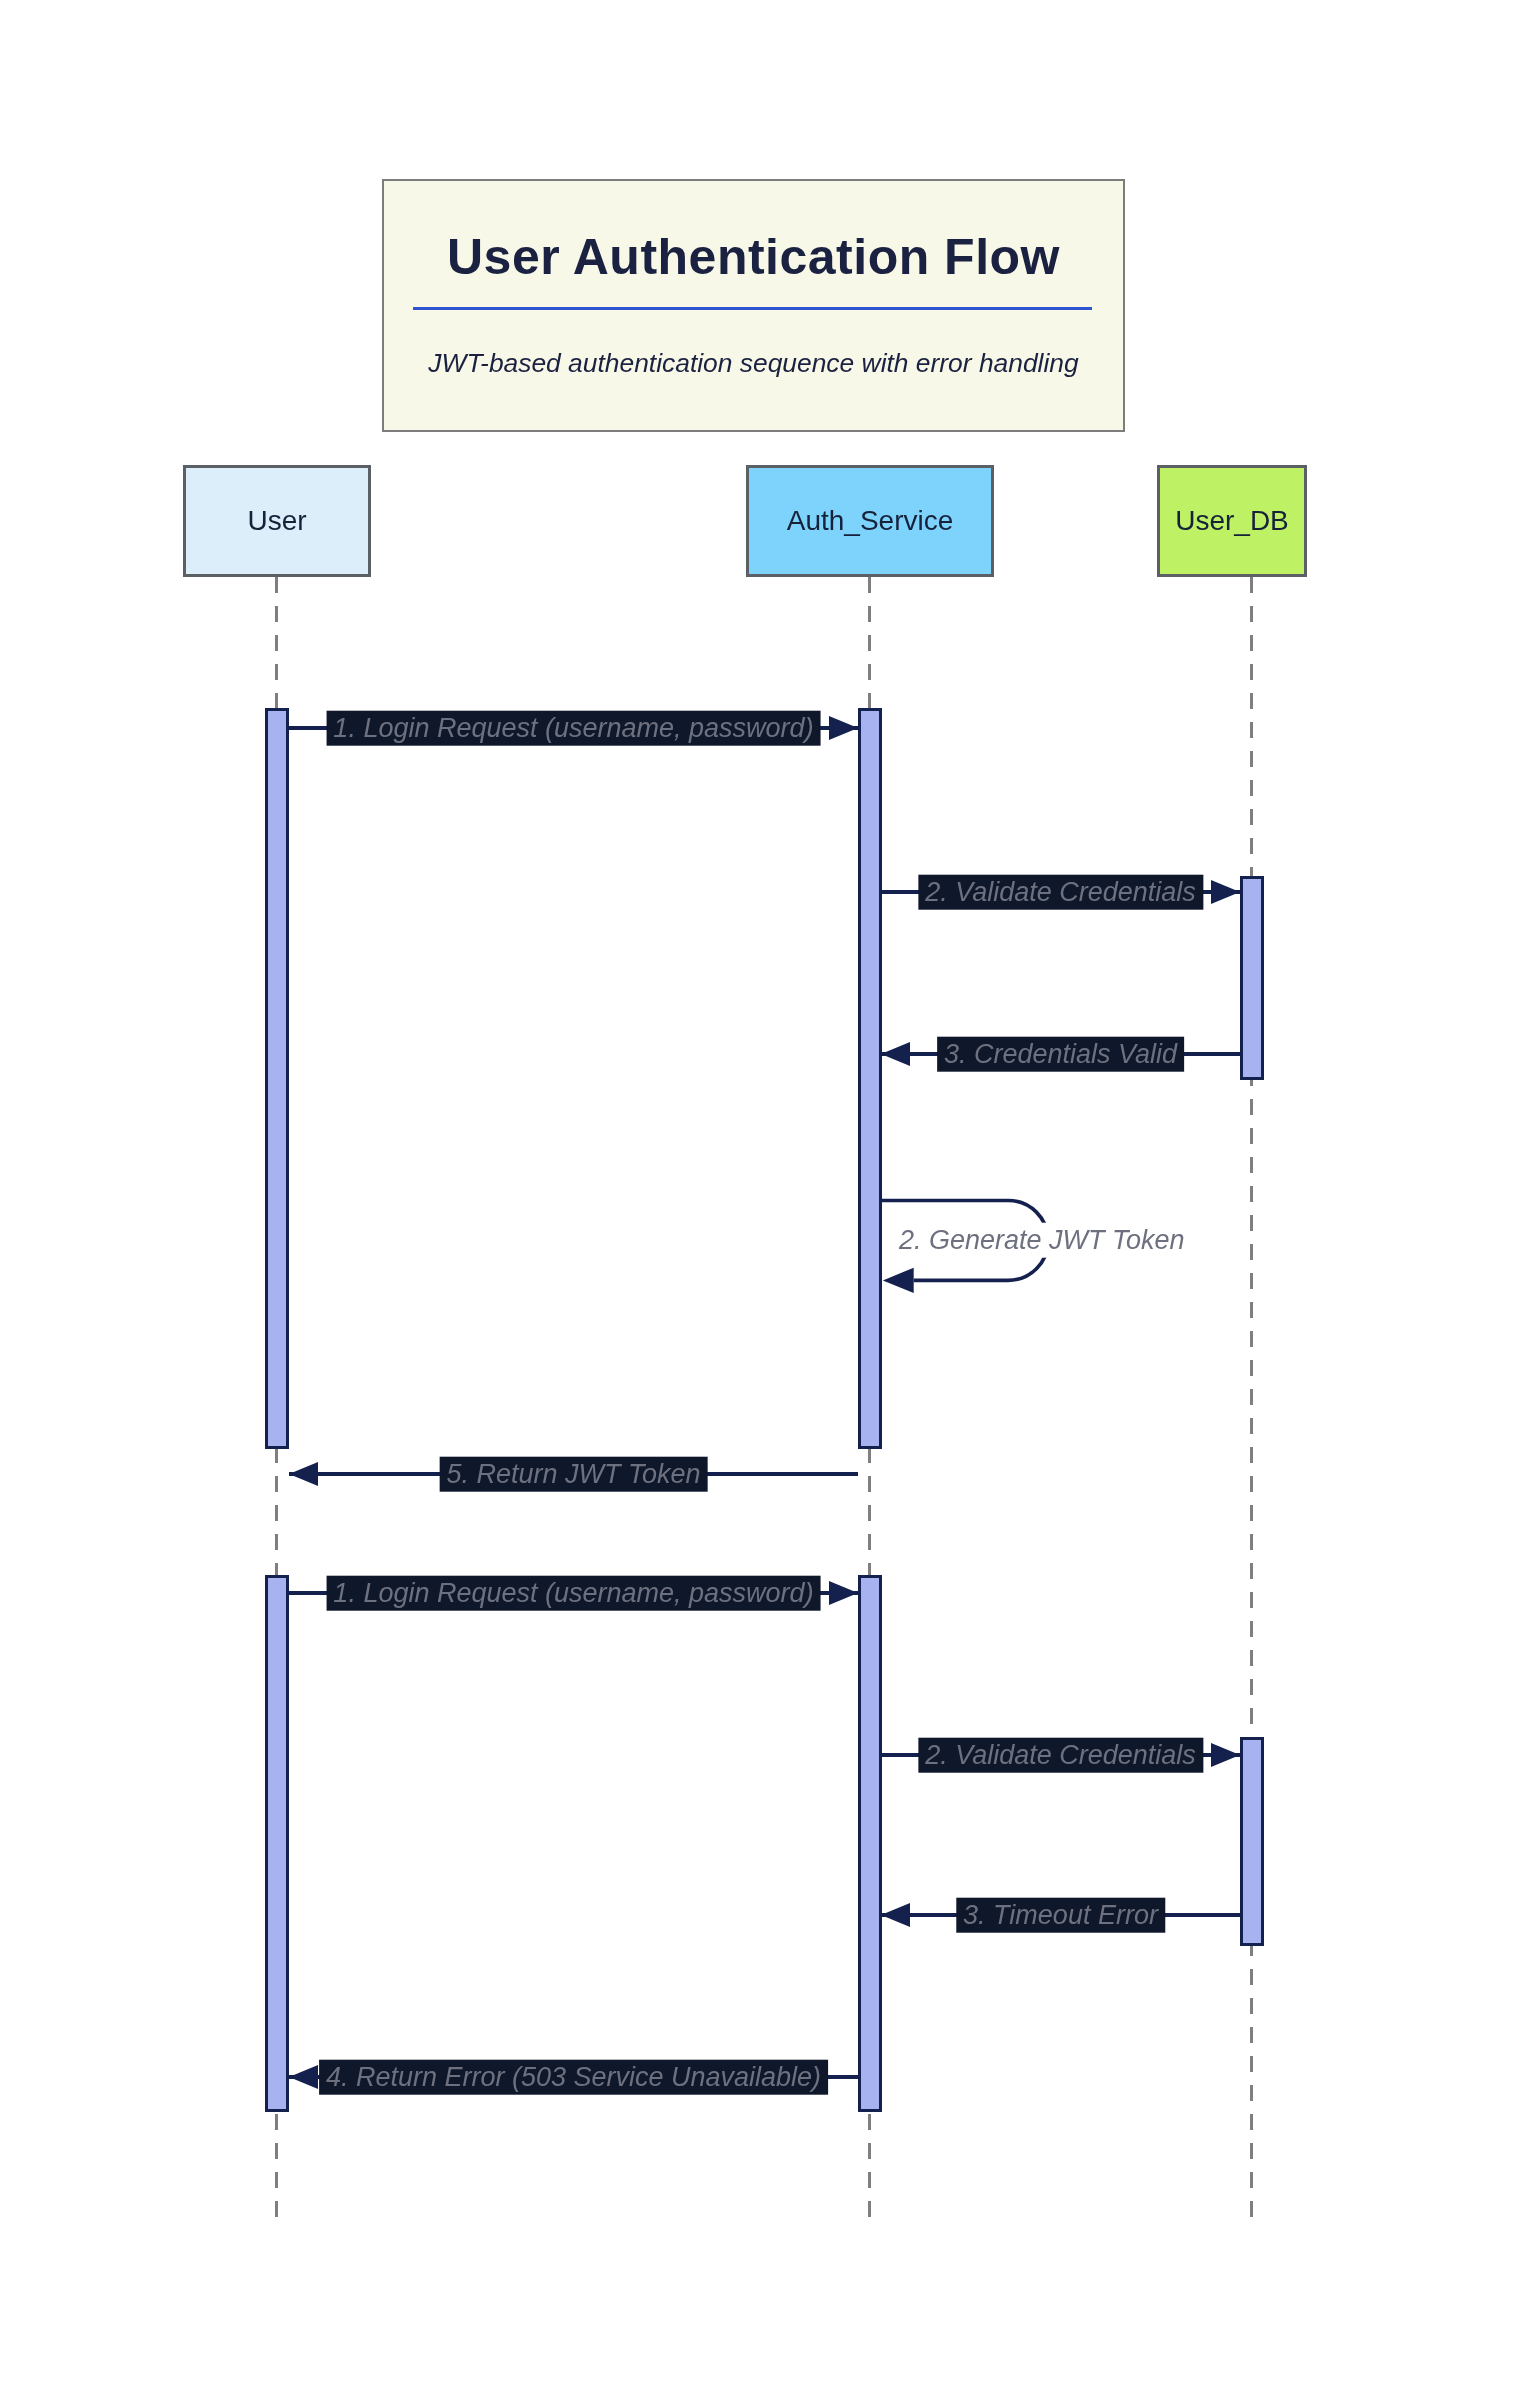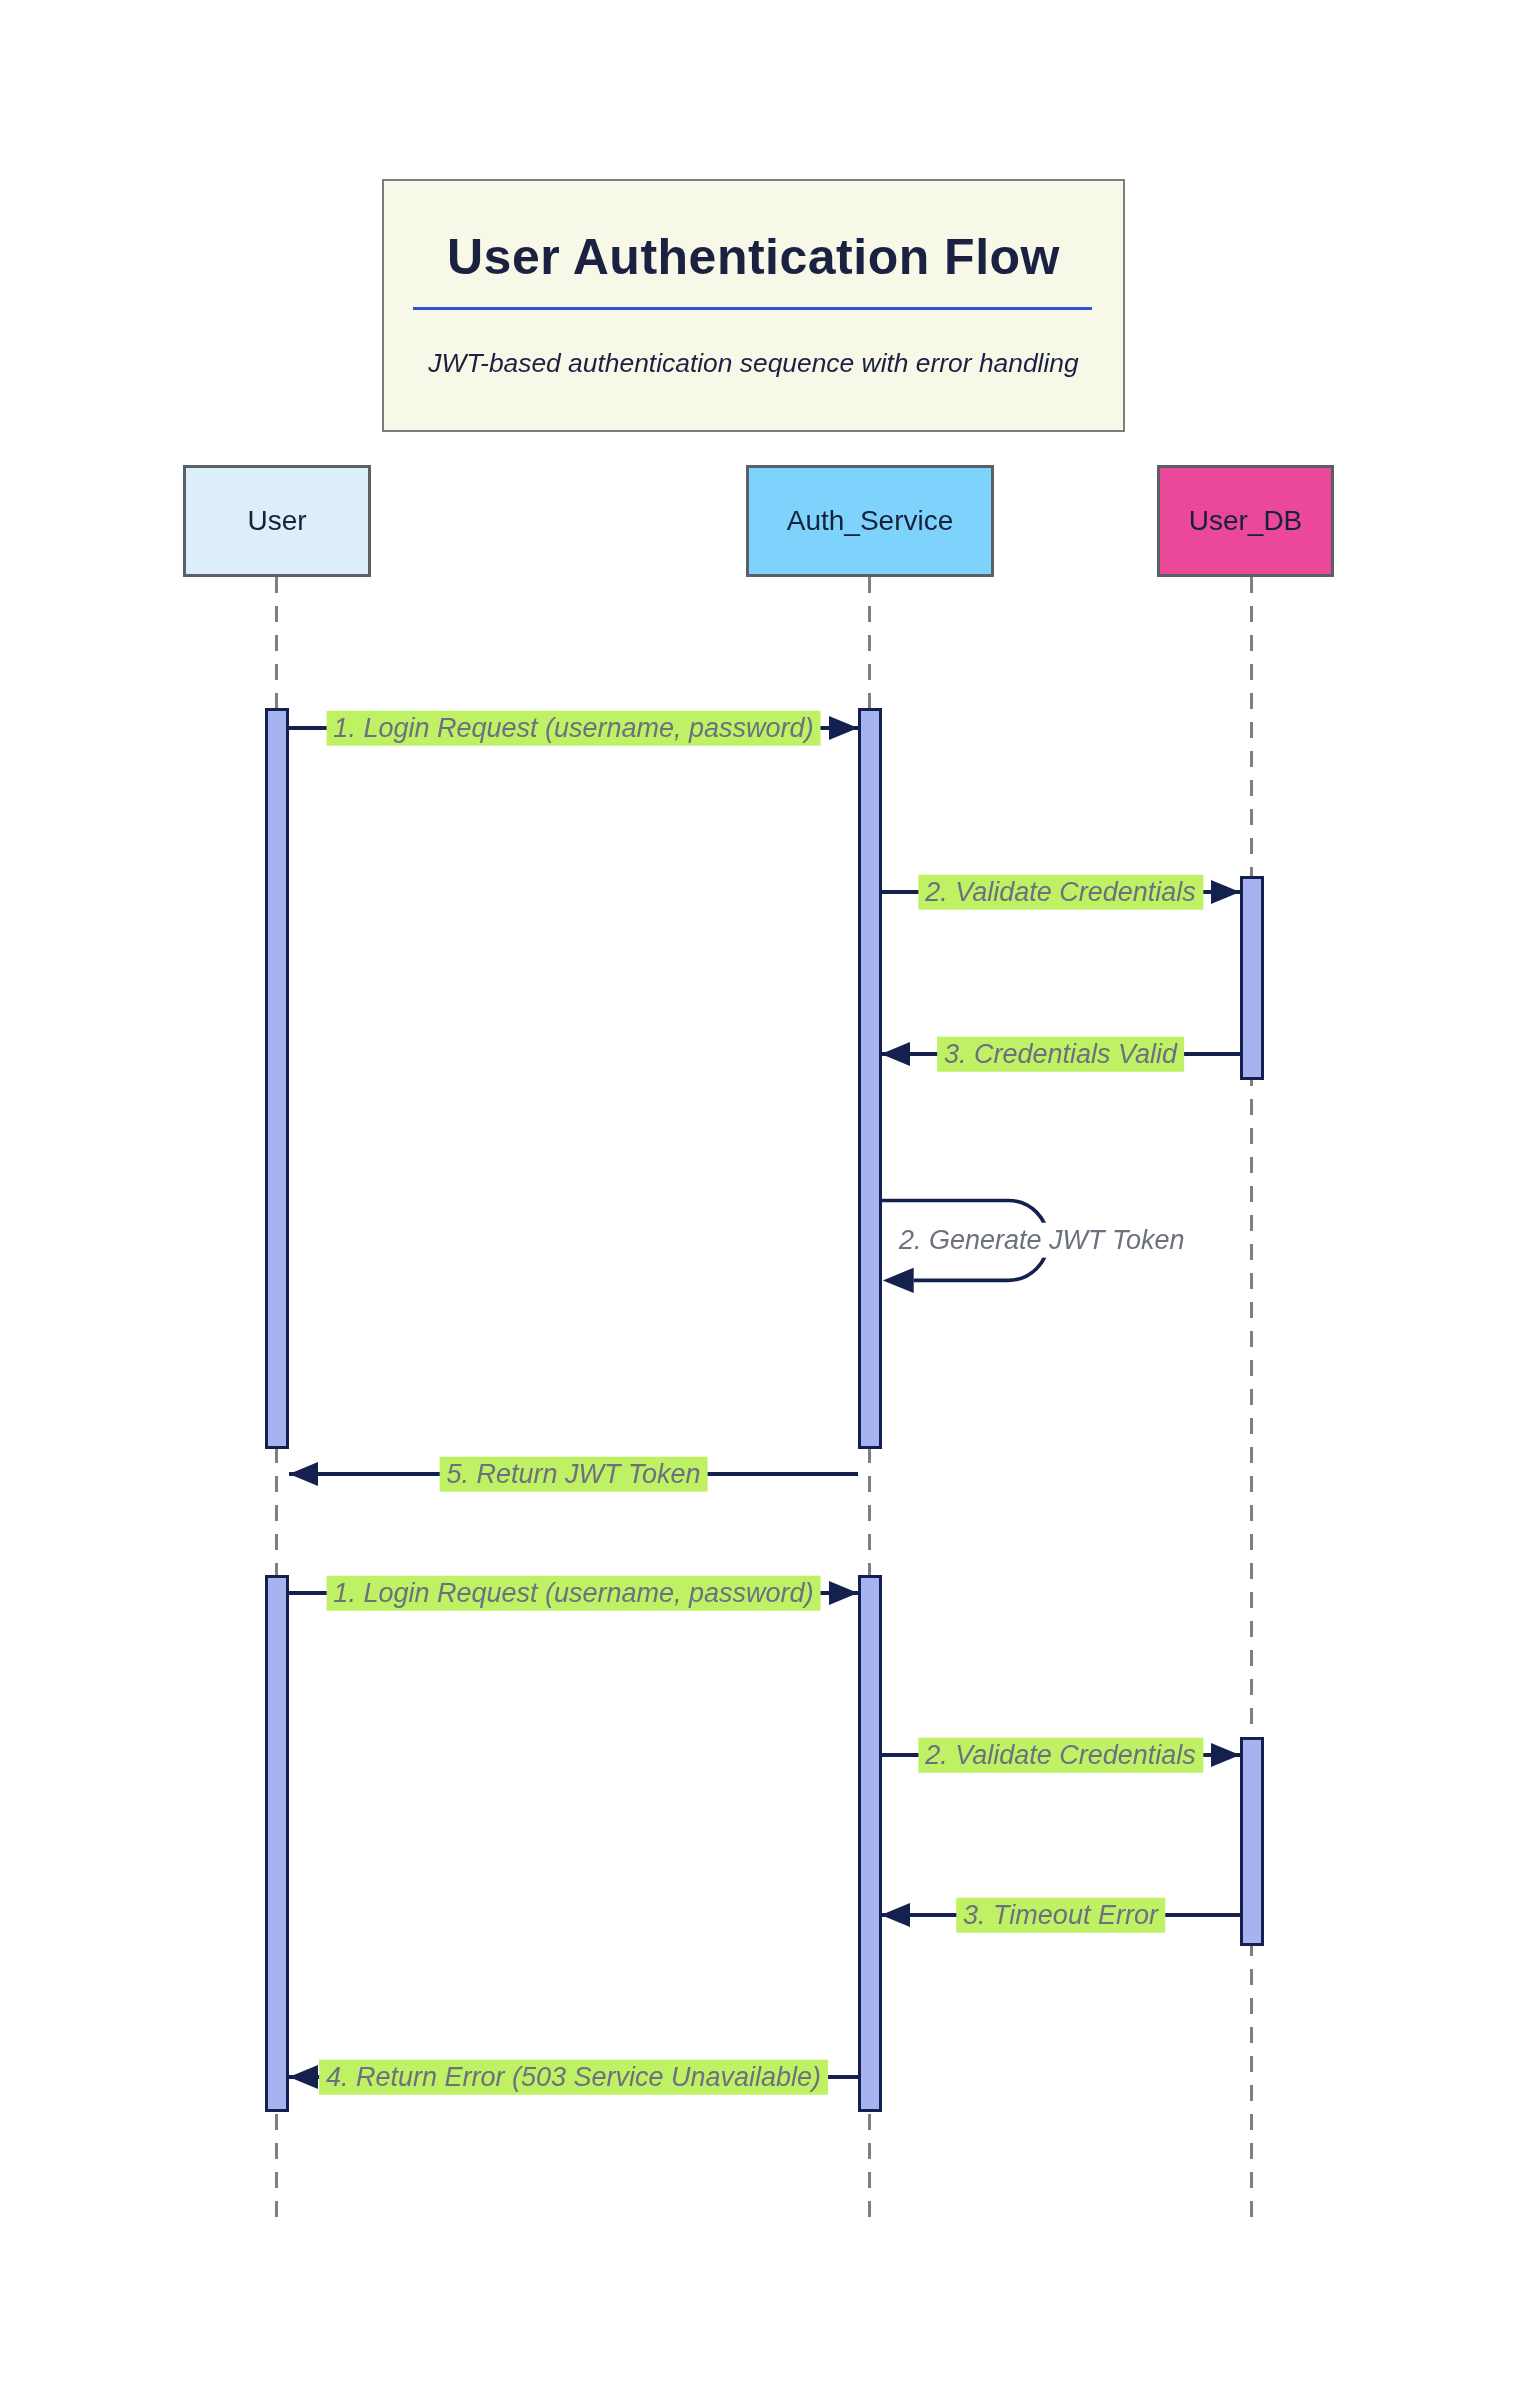--- a/index.html
+++ b/index.html
@@ -36,21 +36,21 @@
 
   
   .actor-box{
     position:absolute;top:465px;height:112px;box-sizing:border-box;
     border:3.6px solid var(--actor-border);
     display:flex;align-items:center;justify-content:center;
     font-size:28px;color:#16213a;
   }
   .actor-user{left:183px;width:188px;background:#ddeefb;justify-content:center;}
   .actor-auth{left:746px;width:248px;background:#7dd3fc;}
-  .actor-db{left:1157px;width:177px;background:#ec4899;}
+  .actor-db{left:1157px;width:150px;background:#bef264;}
 
   
   .lifeline{
     position:absolute;top:577px;width:2.7px;height:1644px;z-index:1;
     background:repeating-linear-gradient(to bottom, var(--lifeline) 0 15.5px, transparent 15.5px 29px);
   }
   .lifeline-user{left:275px;}
   .lifeline-auth{left:868px;}
   .lifeline-db{left:1250px;}
 
@@ -69,21 +69,21 @@
   .bar-db-2{left:1240px;top:1737px;height:209px;}
 
   
   .msg{position:absolute;height:36px;z-index:3;}
   .msg-line{position:absolute;left:0;right:0;top:16.4px;height:3.6px;background:var(--line);}
   .arrowhead{position:absolute;top:5.5px;width:0;height:0;border-top:12.7px solid transparent;border-bottom:12.7px solid transparent;}
   .arrowhead.right{right:0;border-left:29px solid var(--line);}
   .arrowhead.left{left:0;border-right:29px solid var(--line);}
   .msg-label{
     position:absolute;left:50%;top:18px;transform:translate(-50%,-50%);
-    background:#bef264;padding:1.8px 7.3px;white-space:nowrap;
+    background:#0f172a;padding:1.8px 7.3px;white-space:nowrap;
     font-size:27px;font-style:italic;color:var(--msg-text);text-align:right;
   }
   
   .span-ua{left:289px;width:569px;}
   
   .span-ad{left:881px;width:359px;}
 
   .m1a{top:710px;} .m2a{top:874px;} .m3a{top:1036px;} .m5a{top:1456px;}
   .m1b{top:1575px;} .m2b{top:1737px;} .m3b{top:1897px;} .m4b{top:2059px;}
 

